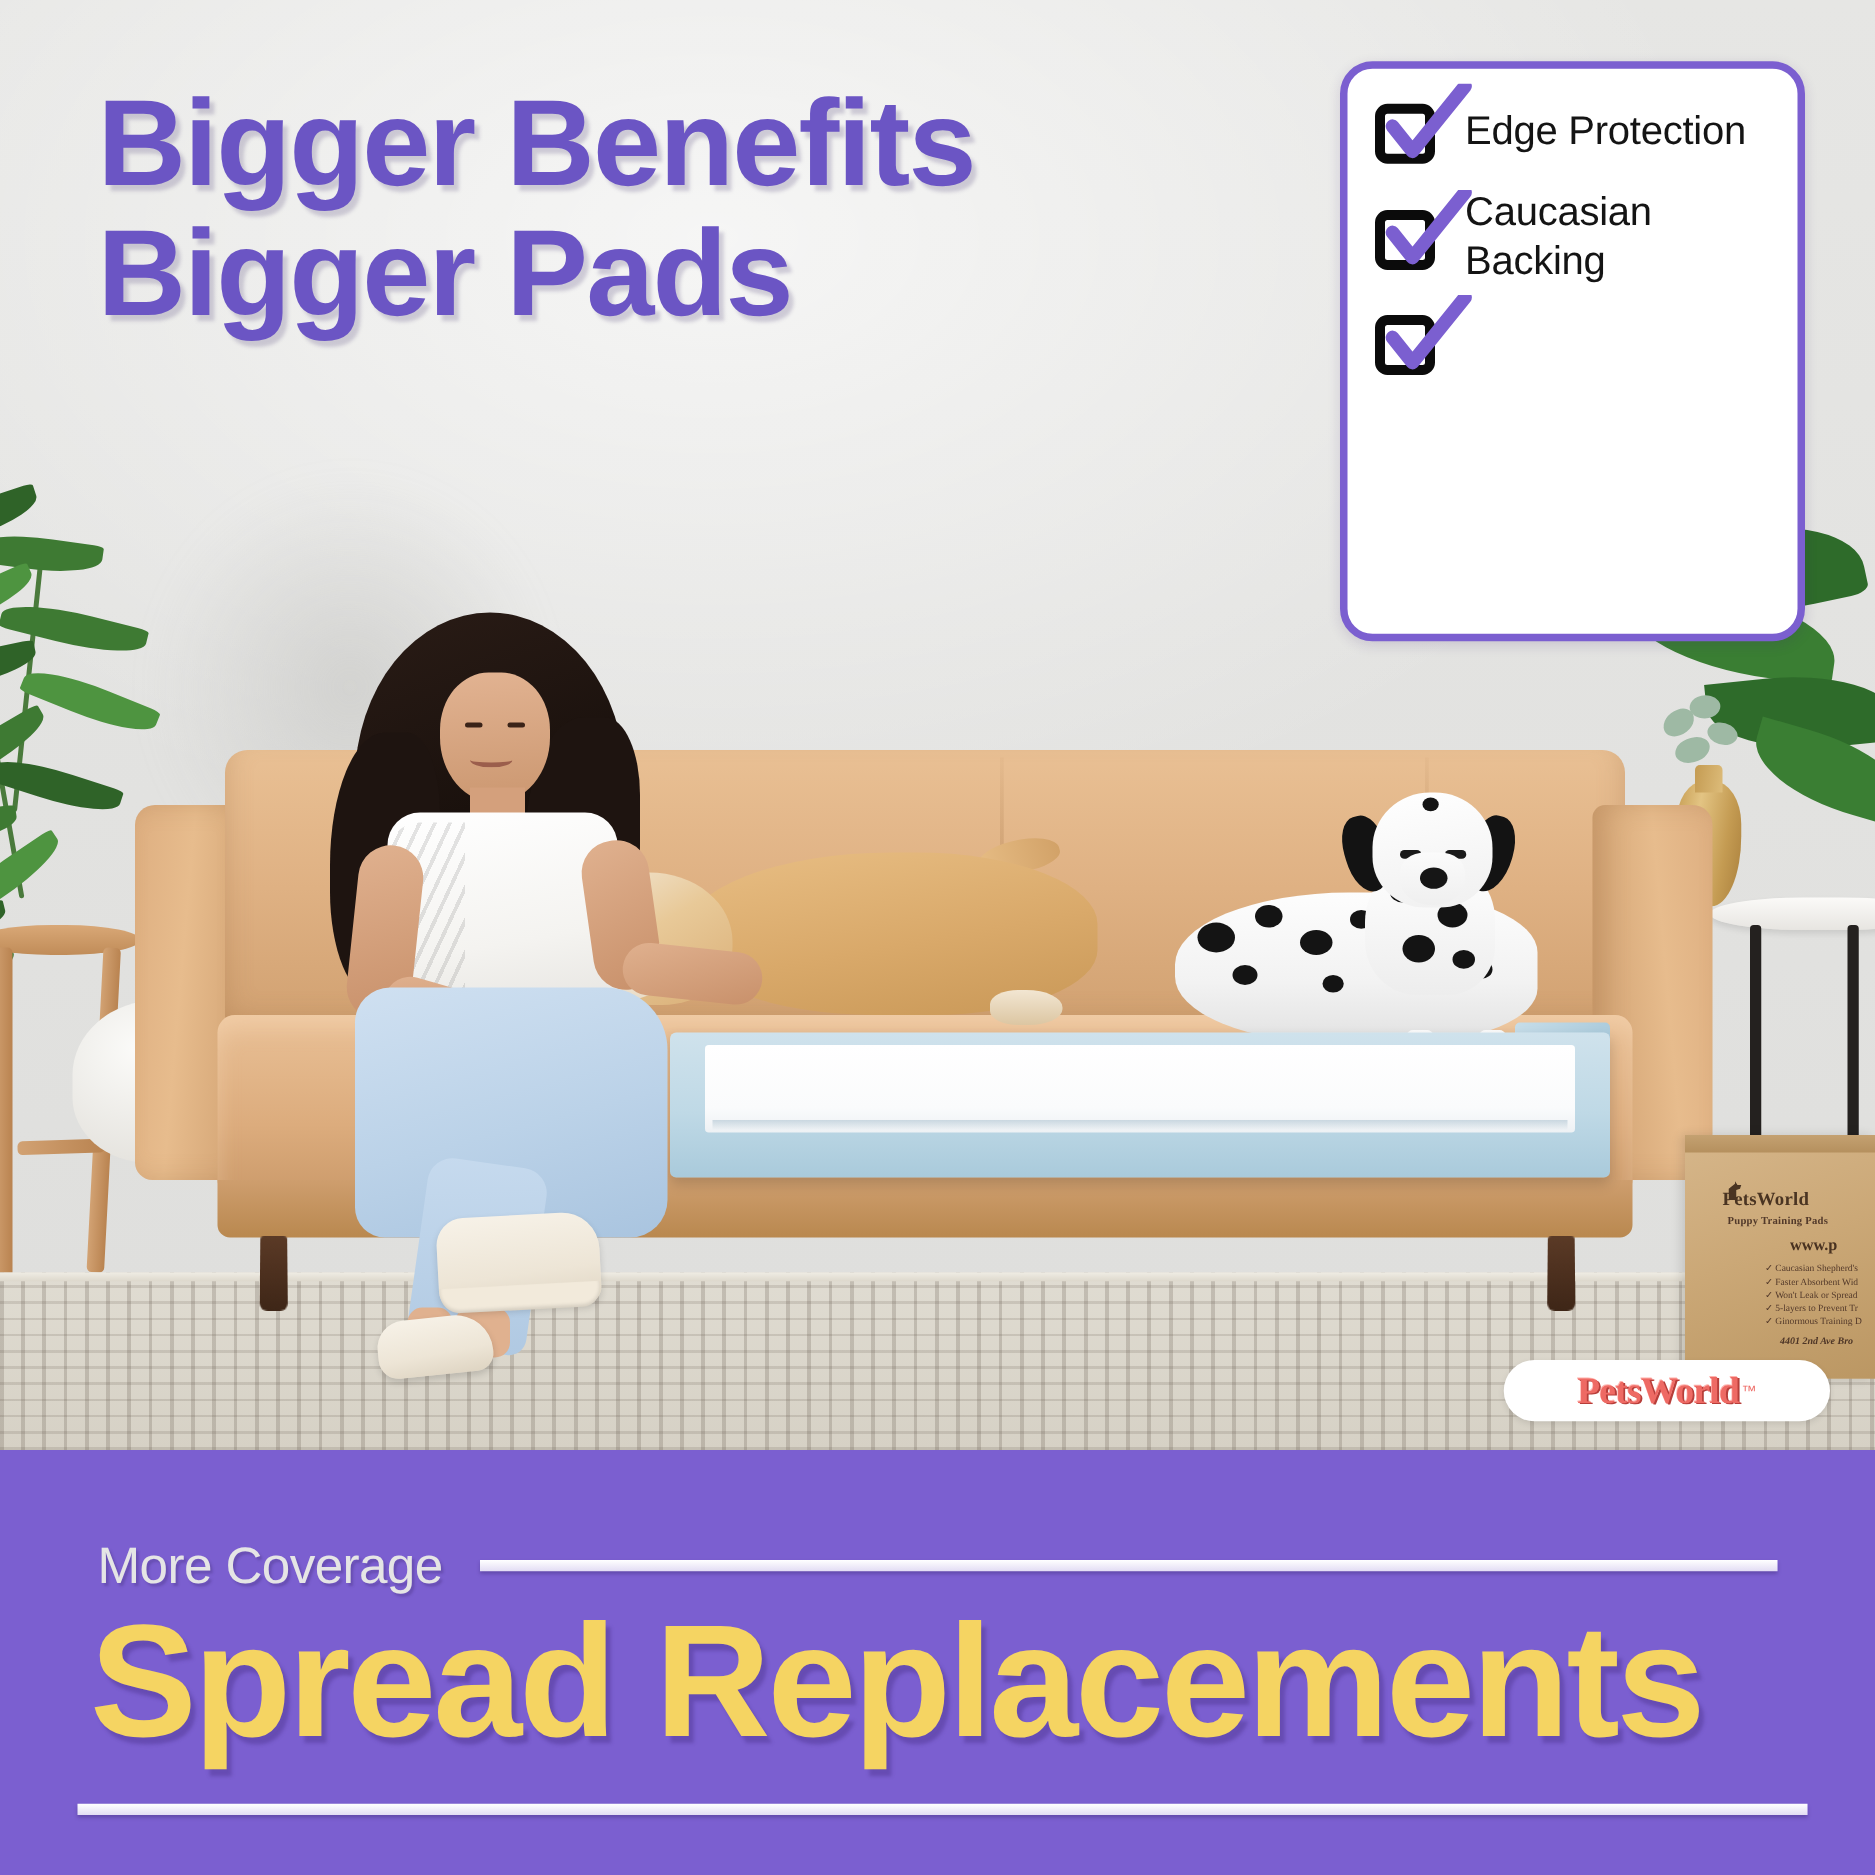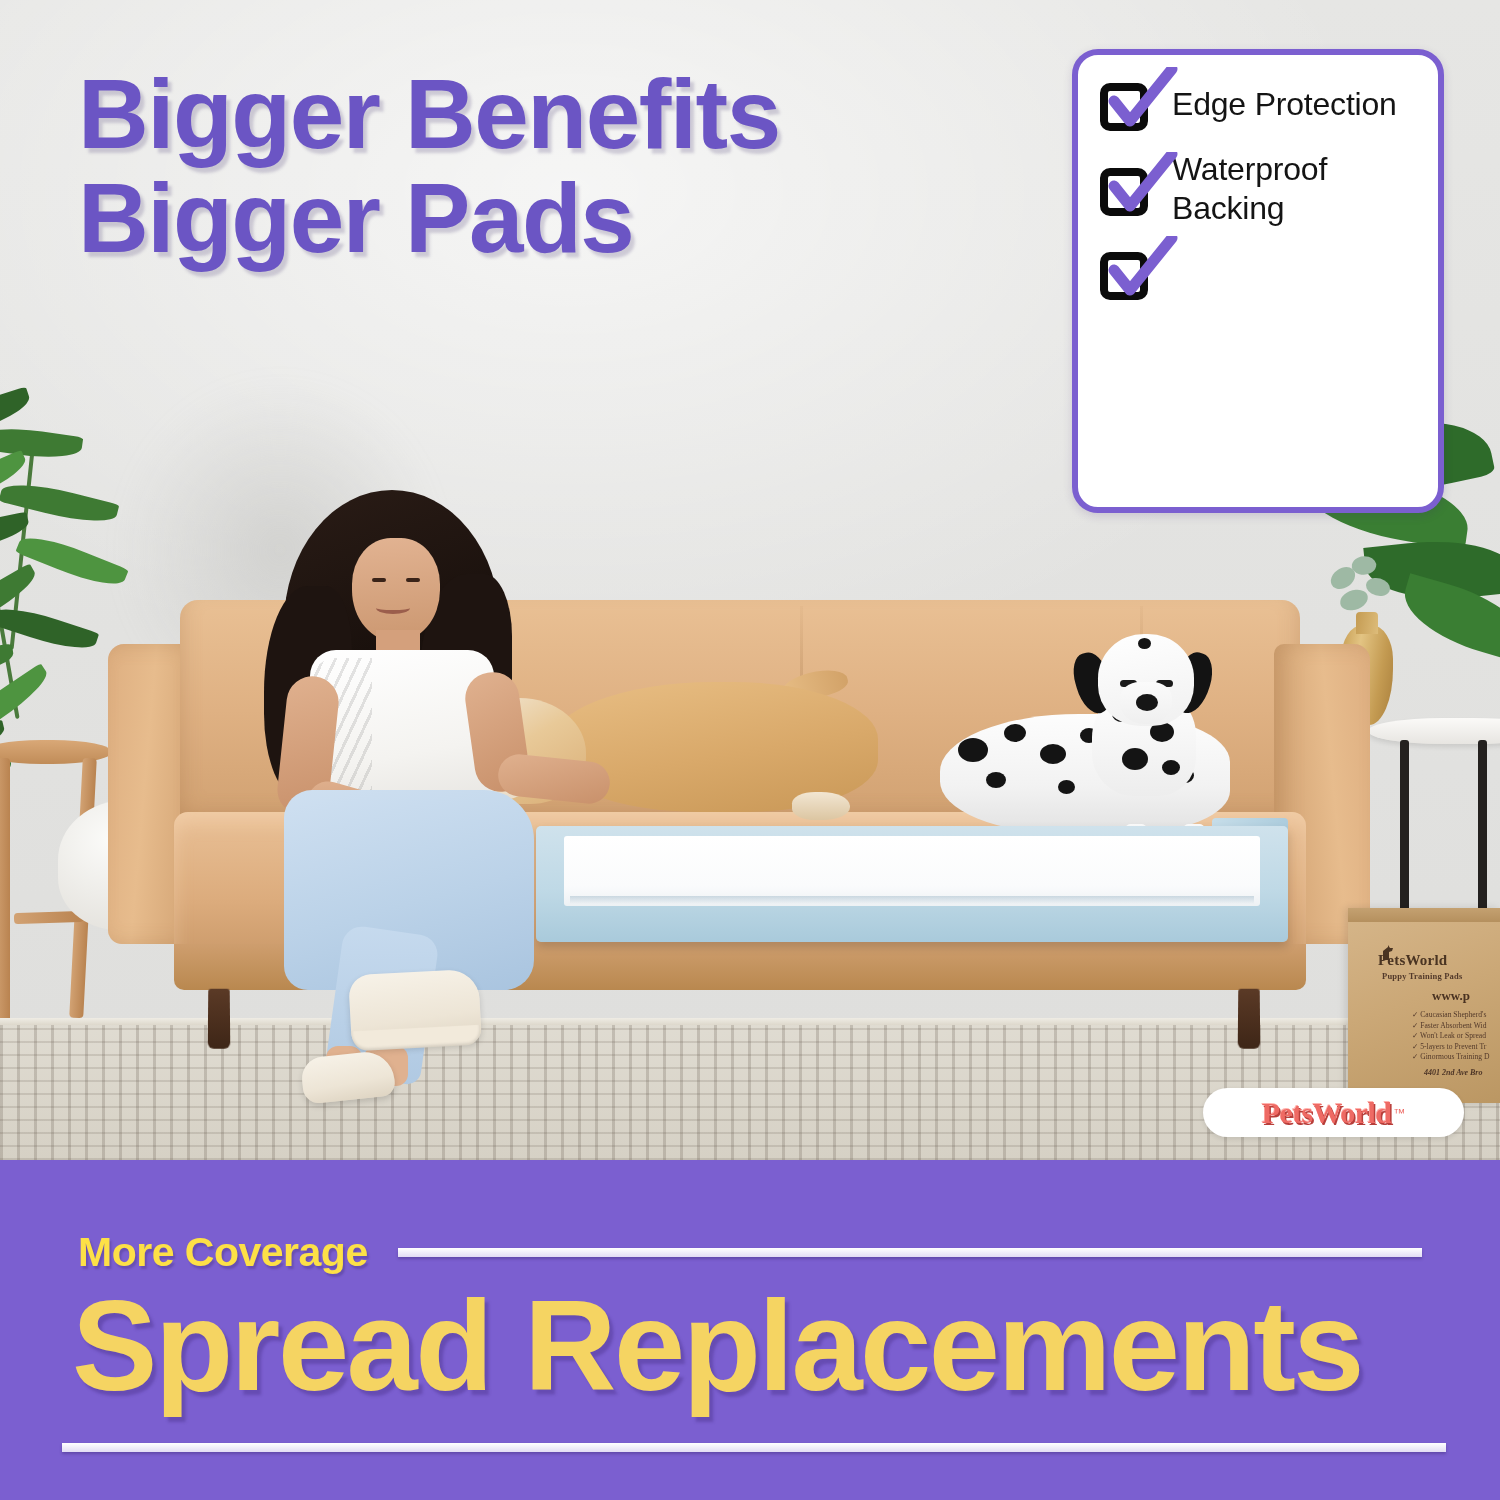--- a/index.html
+++ b/index.html
@@ -227,21 +227,21 @@
      color:#EE6A64; letter-spacing:-.6px;
      text-shadow:1.5px 1.5px 0 #B73E3A, -.6px -.6px 0 #FFB3AE; }
   .logo-tm { font-size:12px; color:#EE6A64; vertical-align:super; margin-left:2px;
      font-family:"Liberation Sans", sans-serif; text-shadow:none; }
 
   
   .banner { position:absolute; left:0; top:1160px; width:1500px; height:340px;
      background:#7B5FD0; z-index:20; }
   .ban-top { position:absolute; left:78px; top:68px; width:1344px; height:48px;
      display:flex; align-items:center; gap:30px; }
-  .ban-small { font-size:41px; font-weight:700; color:#fde047; letter-spacing:-.5px;
+  .ban-small { font-size:41px; font-weight:400; color:#e5e5e5; letter-spacing:-.5px;
      white-space:nowrap; text-shadow:2px 3px 2px rgba(60,40,110,.30); }
   .ban-rule { flex:1; height:9px; background:linear-gradient(180deg,#FFFFFF,#E2DCF4);
      box-shadow:0 2px 3px rgba(50,32,100,.35); }
   .ban-big { position:absolute; left:72px; top:120px; width:1380px;
      font-size:128px; font-weight:700; line-height:132px; letter-spacing:-2.5px;
      color:#F5D462; text-shadow:4px 5px 3px rgba(72,48,135,.40); white-space:nowrap; }
   .ban-rule-bot { position:absolute; left:62px; top:283px; width:1384px; height:9px;
      background:linear-gradient(180deg,#FFFFFF,#E2DCF4);
      box-shadow:0 2px 3px rgba(50,32,100,.35); }
 </style>
@@ -421,21 +421,21 @@
     </div>
 
 
     <div class="chk-row">
       <span class="chk-box">
         <span class="sq"></span>
         <svg class="tick" viewBox="0 0 74 66">
             <path d="M10 34 L26 54 L68 2" fill="none" stroke="#7B5FD0" stroke-width="11" stroke-linecap="round" stroke-linejoin="round"></path>
           </svg>
       </span>
-      <span class="chk-text">Waterproof Backing</span>
+      <span class="chk-text">Caucasian Backing</span>
     </div>
 
     <div class="chk-row">
       <span class="chk-box">
         <span class="sq"></span>
         <svg class="tick" viewBox="0 0 74 66">
             <path d="M10 34 L26 54 L68 2" fill="none" stroke="#7B5FD0" stroke-width="11" stroke-linecap="round" stroke-linejoin="round"></path>
           </svg>
       </span>
     </div>

